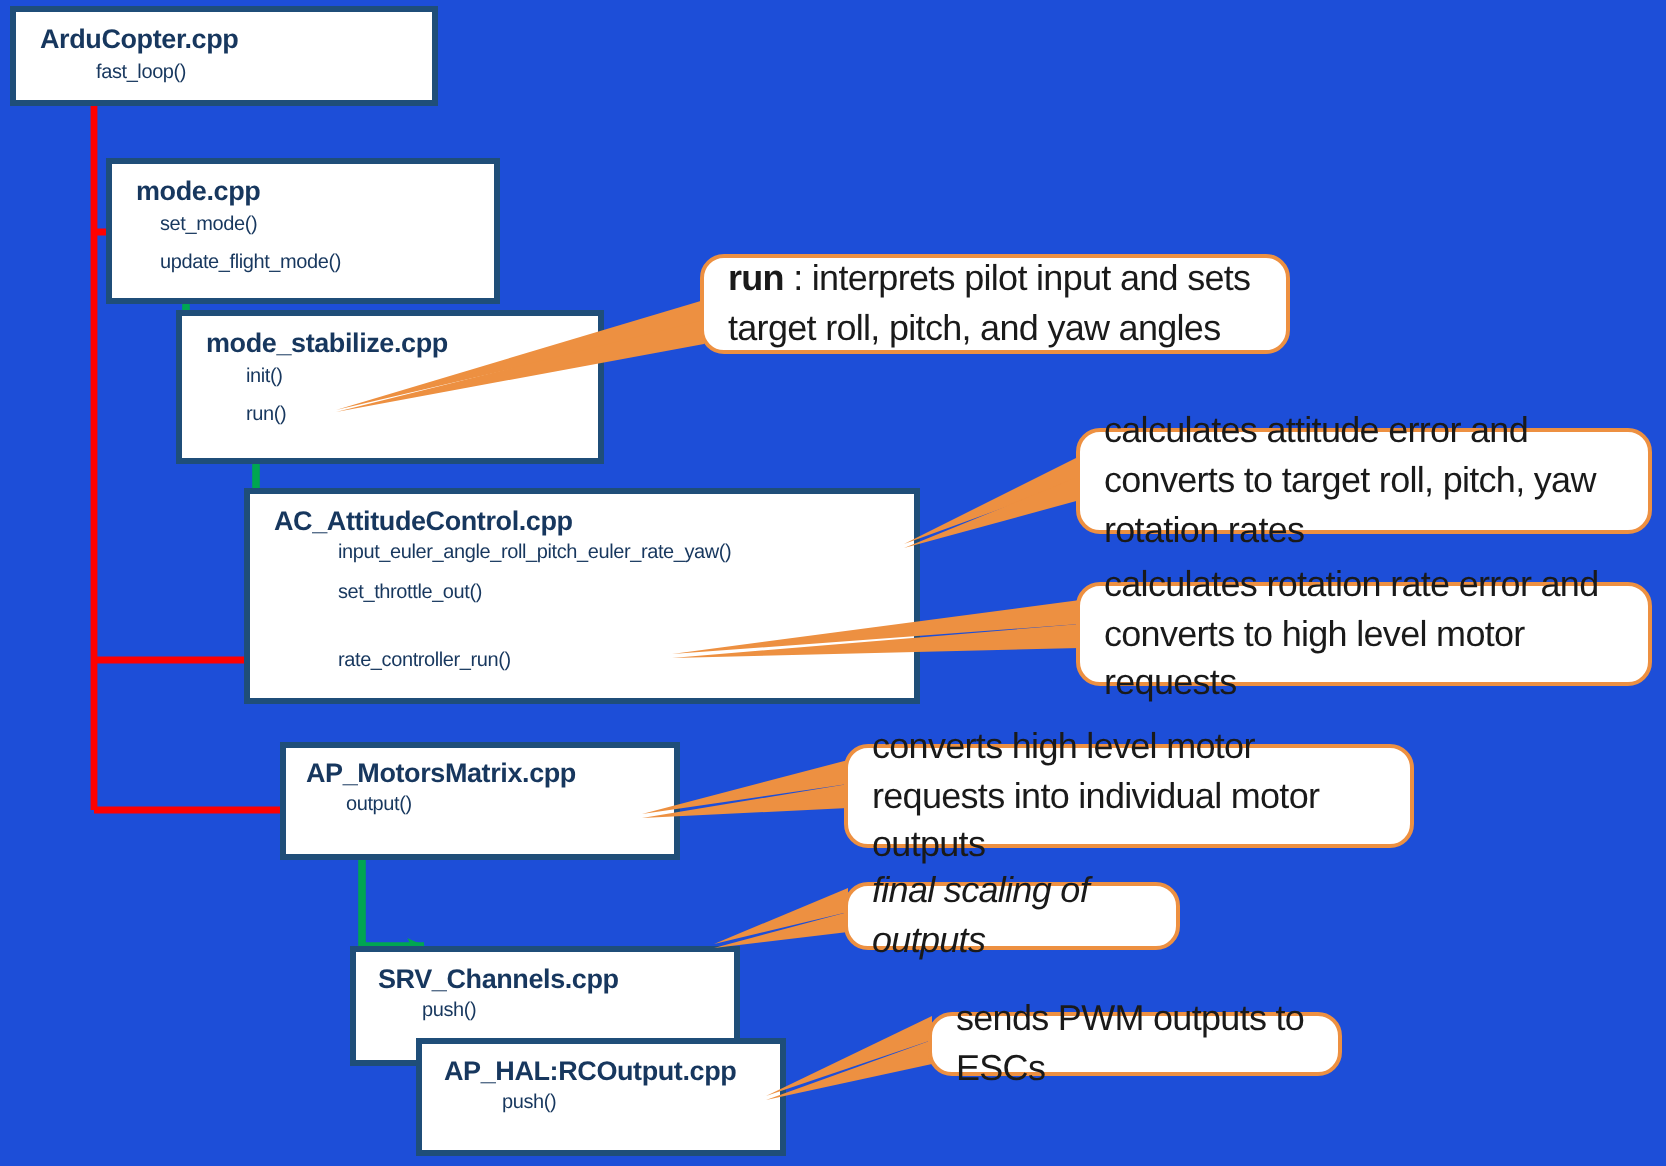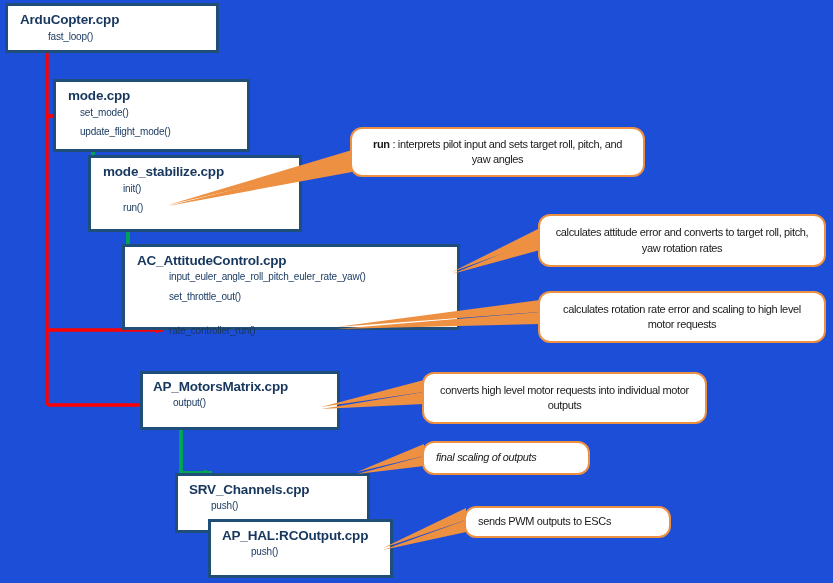--- a/index.html
+++ b/index.html
@@ -36,25 +36,24 @@
     border:2.5px solid #ED9041;
     border-radius:12px;
     background:#ffffff;
     box-sizing:border-box;
     display:flex;
     align-items:center;
     padding:6px 12px;
     z-index:9;
   }
   .callout .ctext{
-    font-size:11px;
+    font-size:18px;
     color:#1a1a1a;
     line-height:1.38;
     letter-spacing:-0.35px;
-    text-align:center;
   }
   .callout .ctext b{font-weight:bold;}
 
   
   #arrows{position:absolute;left:0;top:0;width:833px;height:583px;z-index:3;}
   #tails{position:absolute;left:0;top:0;width:833px;height:583px;z-index:8;}
 </style>
 </head>
 <body>
 
@@ -96,21 +95,21 @@
     <span class="fn" style="left:24px;top:25px;">set_mode()</span>
     <span class="fn" style="left:24px;top:44px;">update_flight_mode()</span>
   </div>
 
   <div class="box" style="left:88px;top:155px;width:214px;height:77px;">
     <span class="title" style="left:12px;top:6px;">mode_stabilize.cpp</span>
     <span class="fn" style="left:32px;top:25px;">init()</span>
     <span class="fn" style="left:32px;top:44px;">run()</span>
   </div>
 
-  <div class="box" style="left:122px;top:244px;width:338px;height:86px;">
+  <div class="box" style="left:122px;top:244px;width:338px;height:108px;">
     <span class="title" style="left:12px;top:6px;">AC_AttitudeControl.cpp</span>
     <span class="fn" style="left:44px;top:24px;">input_euler_angle_roll_pitch_euler_rate_yaw()</span>
     <span class="fn" style="left:44px;top:44px;">set_throttle_out()</span>
     <span class="fn" style="left:44px;top:78px;">rate_controller_run()</span>
   </div>
 
   <div class="box" style="left:140px;top:371px;width:200px;height:59px;">
     <span class="title" style="left:10px;top:5px;text-align:center;">AP_MotorsMatrix.cpp</span>
     <span class="fn" style="left:30px;top:23px;">output()</span>
   </div>
@@ -152,21 +151,21 @@
     <span class="ctext">
       <b>run</b><span> : </span><span>interprets pilot input and sets target roll, pitch, and yaw angles</span>
     </span>
   </div>
 
   <div class="callout" style="left:538px;top:214px;width:288px;height:53px;">
     <span class="ctext">calculates attitude error and converts to target roll, pitch, yaw rotation rates</span>
   </div>
 
   <div class="callout" style="left:538px;top:291px;width:288px;height:52px;">
-    <span class="ctext">calculates rotation rate error and scaling to high level motor requests</span>
+    <span class="ctext">calculates rotation rate error and converts to high level motor requests</span>
   </div>
 
   <div class="callout" style="left:422px;top:372px;width:285px;height:52px;">
     <span class="ctext">converts high level motor requests into individual motor outputs</span>
   </div>
 
   <div class="callout" style="left:422px;top:441px;width:168px;height:34px;font-style:italic;">
     <span class="ctext">final scaling of outputs</span>
   </div>
 

